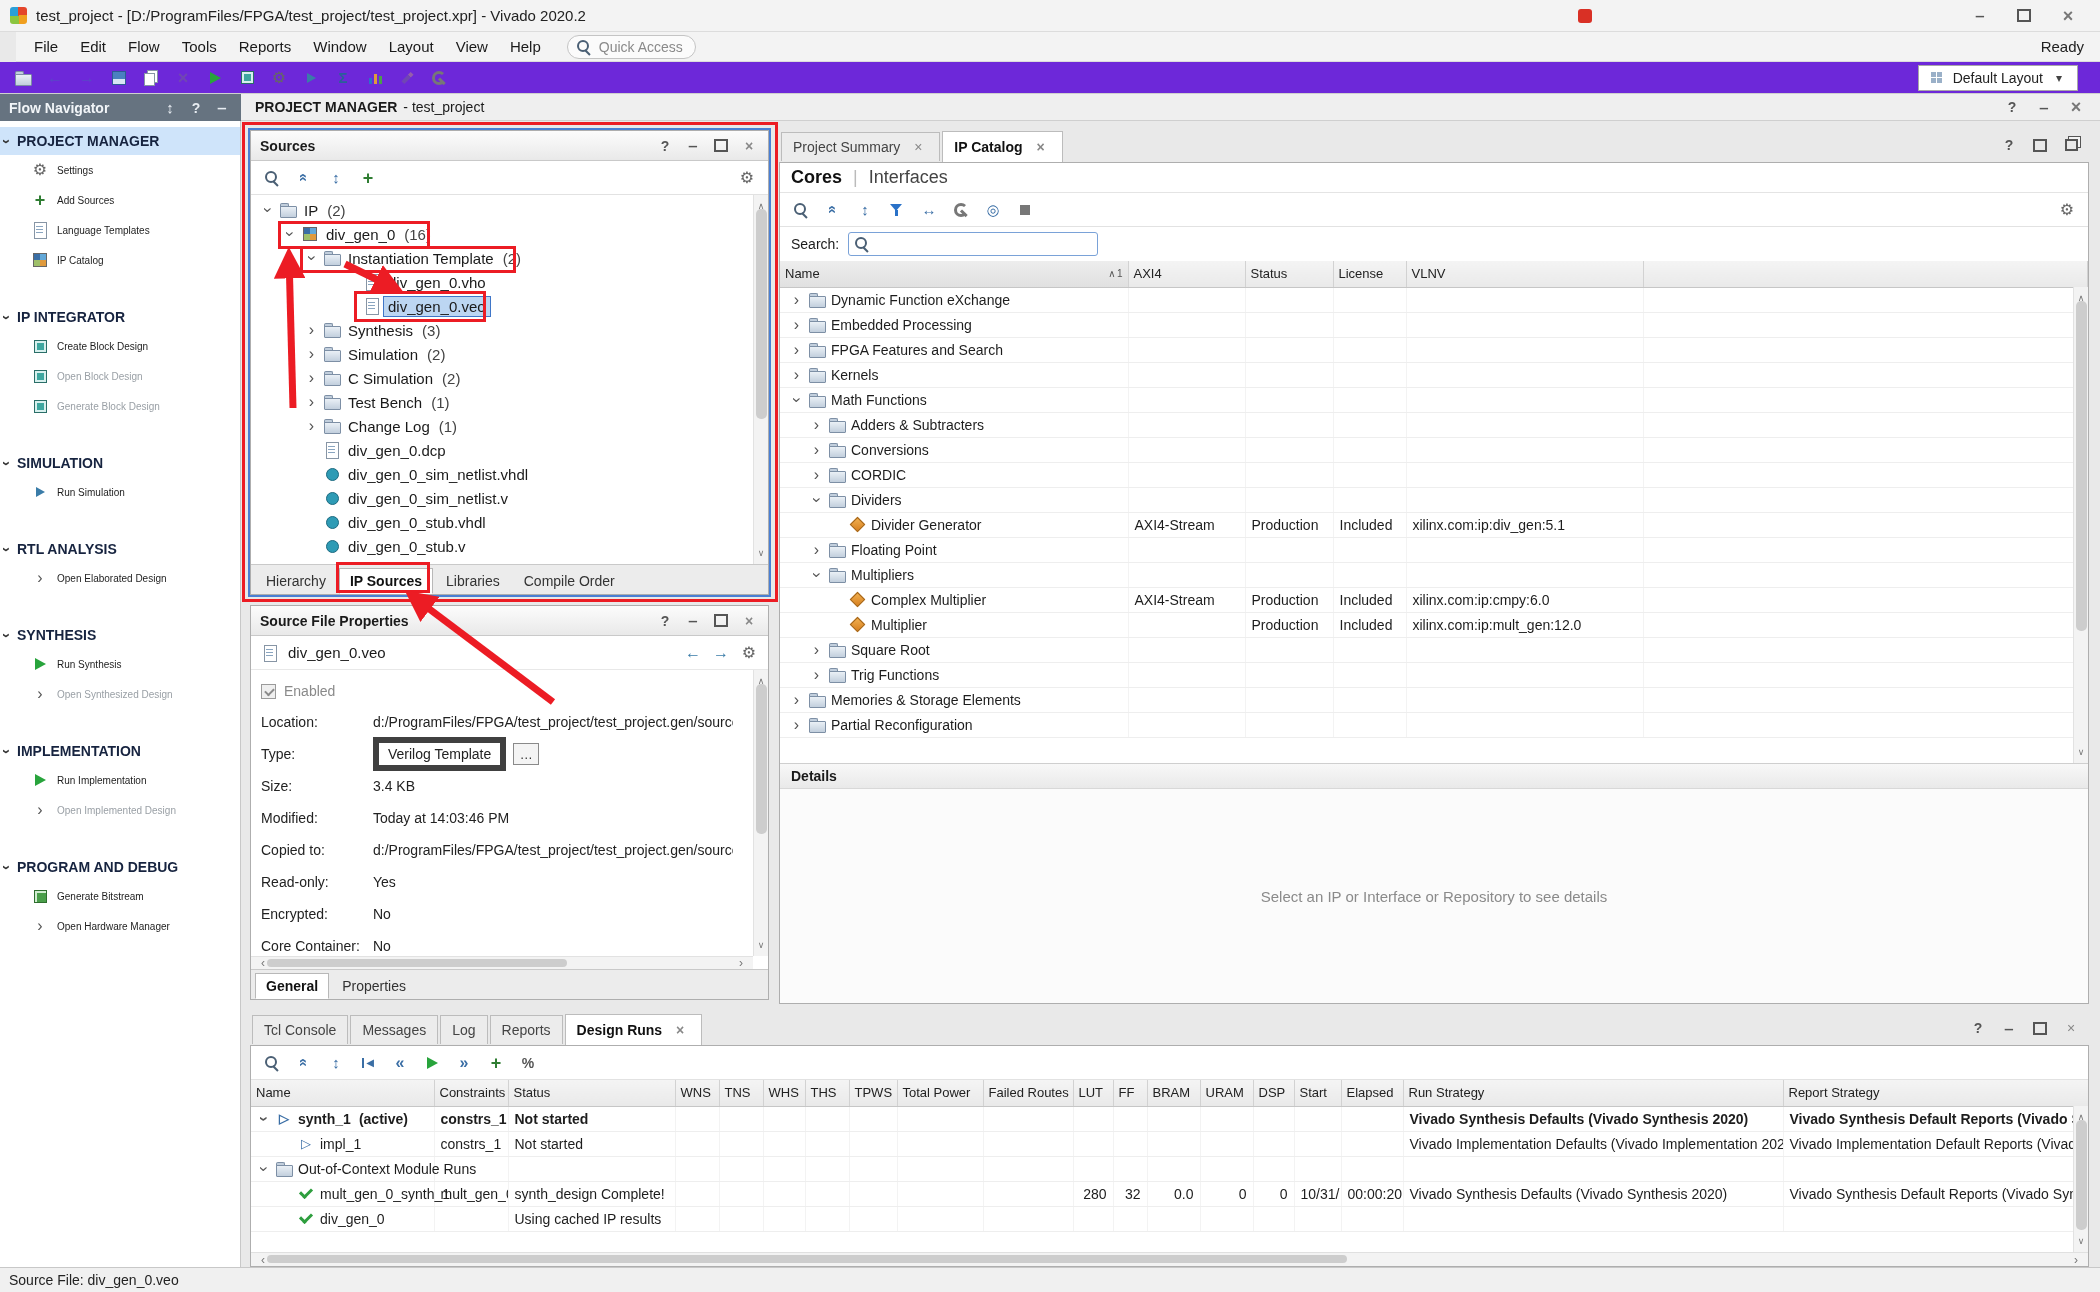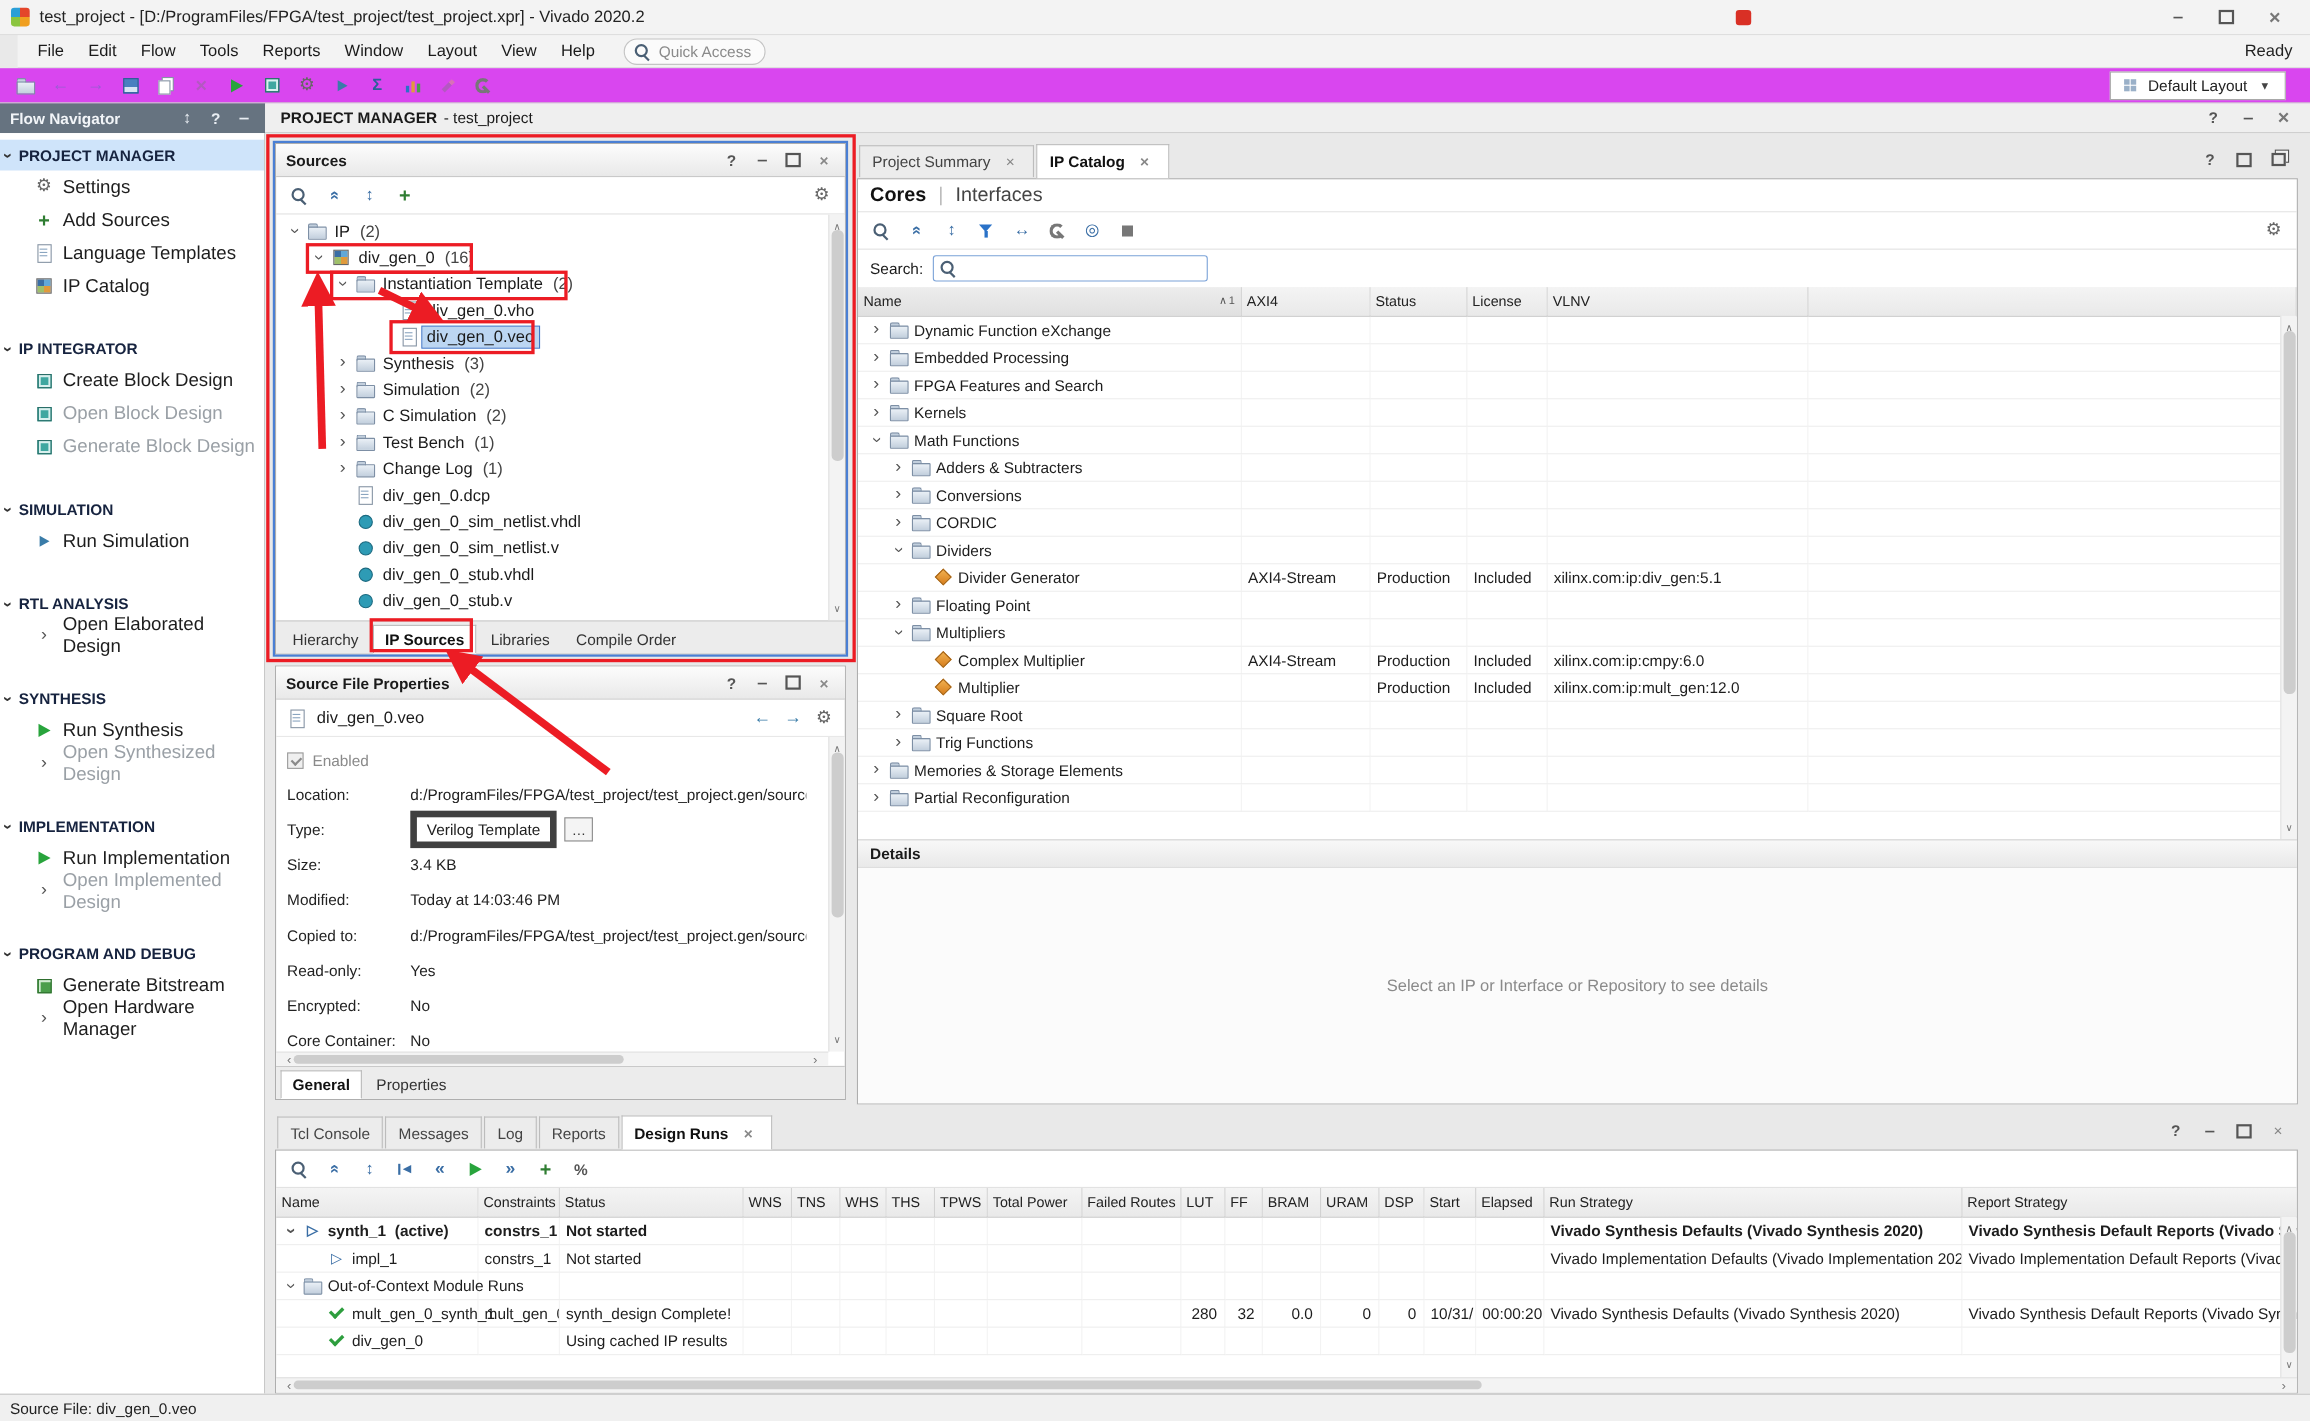--- a/index.html
+++ b/index.html
@@ -74,34 +74,34 @@
 #rec-dot{position:absolute;left:1578px;top:9px;width:14px;height:14px;background:#d93025;border-radius:3px}
 #titlebar .controls{margin-left:auto;display:flex}
 .winbtn{width:44px;height:30px;display:flex;align-items:center;justify-content:center}
 
 #menubar{position:absolute;left:16px;top:32px;width:2100px;height:30px;background:#f3f3f3;border-bottom:1px solid #dcdcdc;display:flex;align-items:center;padding:0 8px;font-size:15px}
 .mgroup{display:flex;align-items:center;gap:2px}
 .menu-item{padding:4px 10px;border-radius:3px;color:#1a1a1a}
 .qa{margin-left:16px;height:24px;border:1px solid #c4c4c4;border-radius:12px;background:#fbfbfb;display:flex;align-items:center;gap:5px;padding:0 12px 0 6px;color:#8a8a8a;font-size:14px}
 .ready{margin-left:auto;padding-right:24px;color:#222}
 
-#toolbar{position:absolute;left:0;top:62px;width:2100px;height:32px;background:#d946ef;border-bottom:1px solid #cfcfcf;display:flex;align-items:center;padding:0 8px;gap:2px}
+#toolbar{position:absolute;left:0;top:62px;width:2100px;height:32px;background:#6d28d9;border-bottom:1px solid #cfcfcf;display:flex;align-items:center;padding:0 8px;gap:2px}
 .tbtn{width:30px;height:26px;display:flex;align-items:center;justify-content:center;border-radius:3px}
 .tbtn[data-disabled="true"]{opacity:.38}
 .layout-combo{margin-left:auto;margin-right:14px;height:26px;border:1px solid #a8a8a8;background:#fff;display:flex;align-items:center;gap:6px;padding:0 8px;font-size:14px;color:#222}
 
 
 #flownav-header{position:absolute;left:0;top:94px;width:241px;height:27px;background:#667380;color:#f2f5f8;display:flex;align-items:center;padding:0 9px;font-size:14px;font-weight:700;gap:8px}
 #flownav-header .hicons{margin-left:auto;display:flex;gap:6px}
 #flownav-header .gi::after{color:#e8edf2 !important}
 #flownav{position:absolute;left:0;top:121px;width:241px;height:1146px;background:#fff;border-right:1px solid #c8c8c8;padding-top:4px;overflow:hidden}
 .fn-row{display:flex;align-items:center;gap:7px}
 .fn-row[data-type="section"]{font-weight:700;margin-top:28px;height:28px;padding-left:5px;font-size:14px;color:#16233f}
 .fn-row[data-type="section"] .fn-chev::after{content:"\203A";display:inline-block;transform:rotate(90deg);font-size:15px;color:#333}
-.fn-row[data-type="item"]{height:30px;padding-left:30px;font-size:17px;color:#1d1d1d}
+.fn-row[data-type="item"]{height:30px;padding-left:30px;font-size:10px;color:#1d1d1d}
 .fn-row[data-selected="true"]{background:#cfe4fa}
 .fn-row[data-disabled="true"]{color:#9aa0a6}
 #flownav .fn-row:first-child{margin-top:2px}
 
 
 #main-header{position:absolute;left:241px;top:94px;width:1859px;height:27px;background:#efefef;border-bottom:1px solid #cfcfcf;display:flex;align-items:center;gap:6px;padding:0 14px;font-size:14px}
 #main-header .strong{font-weight:700}
 #main-header .hicons{margin-left:auto;display:flex;gap:12px}
 
 

